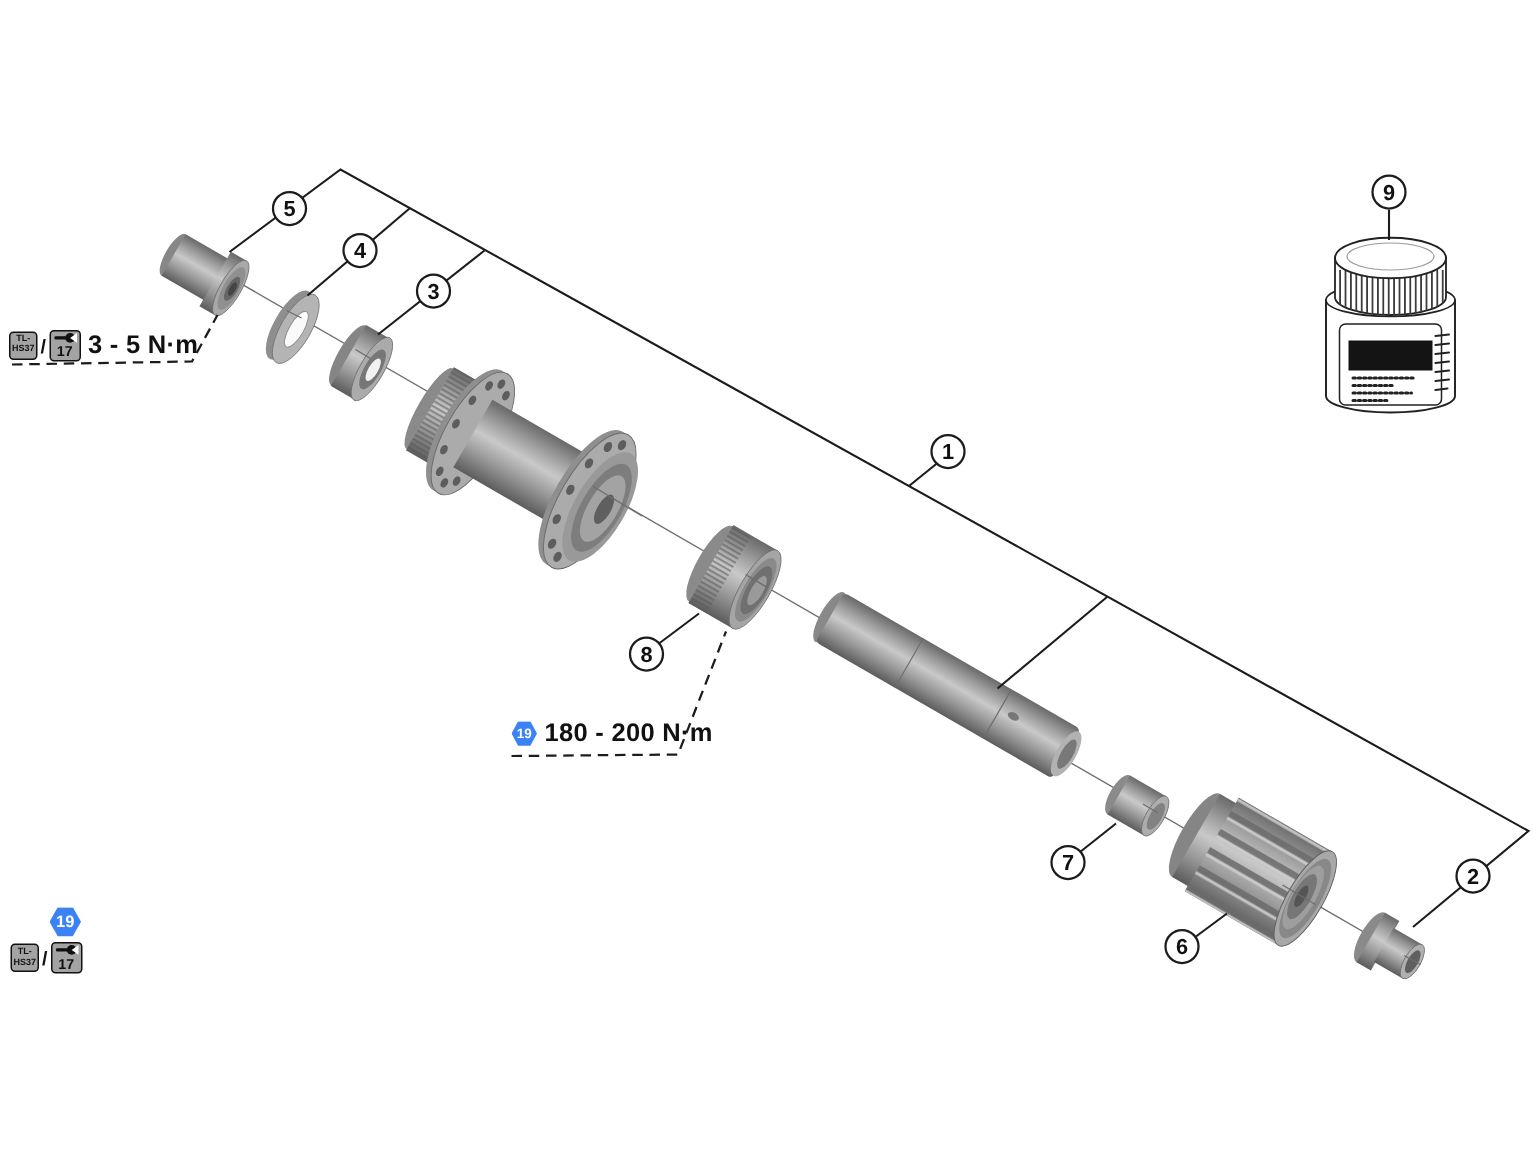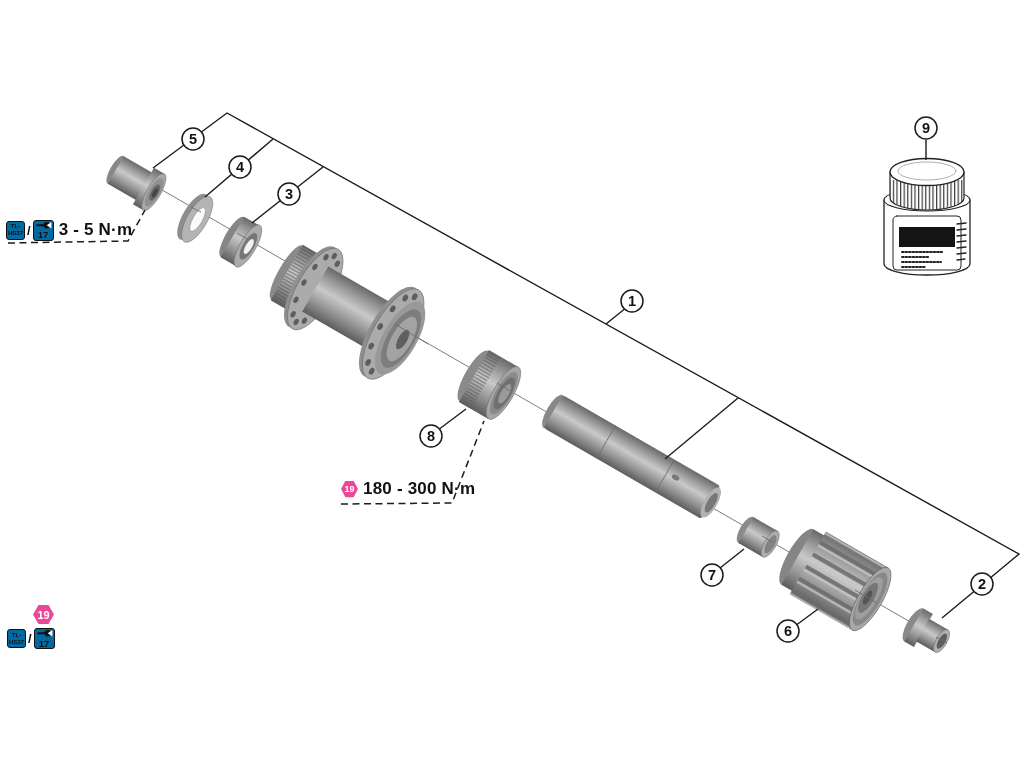--- a/index.html
+++ b/index.html
@@ -1,27 +1,27 @@
 <!DOCTYPE html>
 <html><head>
 <meta charset="utf-8">
 <style>
   html,body{margin:0;padding:0;background:#fff;}
   .stage{position:relative;width:1024px;height:768px;background:#fff;overflow:hidden;
          font-family:"Liberation Sans",sans-serif;color:#111;}
   .stage svg.diagram{position:absolute;left:0;top:0;}
   .overlay{position:absolute;display:flex;align-items:center;font-weight:bold;}
-  .toolbox{box-sizing:border-box;border:1.4px solid #111;border-radius:3px;background:#0369a1;
+  .toolbox{box-sizing:border-box;border:1.4px solid #111;border-radius:3px;background:#a3a3a3;
            display:flex;flex-direction:column;align-items:center;justify-content:center;line-height:1;}
   .tl-box{width:19px;height:19px;font-size:6px;font-weight:bold;}
   .tl-box span{display:block;line-height:1.15;}
   .wr-box{width:21px;height:21px;}
   .wr-box .wnum{font-size:9.5px;font-weight:bold;line-height:1;margin-top:1px;}
   .slash{font-size:13px;font-weight:bold;margin:0 2px;}
-  .hexnut{position:relative;background:#ec4899;display:flex;align-items:center;justify-content:center;
+  .hexnut{position:relative;background:#3b82f6;display:flex;align-items:center;justify-content:center;
           clip-path:polygon(26% 2%,74% 2%,100% 50%,74% 98%,26% 98%,0% 50%);}
   .hexnut span{color:#fff;font-weight:bold;}
   .hex-sm{width:17px;height:17px;}
   .hex-sm span{font-size:9px;}
   .hex-lg{width:21px;height:20px;}
   .hex-lg span{font-size:11px;}
   .tq-value{font-size:17px;font-weight:bold;margin-left:5px;letter-spacing:0.2px;text-align:center;}
   .legend-label{font-size:15.5px;font-weight:bold;margin-left:9px;letter-spacing:0.1px;}
 </style>
 </head>
@@ -273,21 +273,21 @@
     </svg>
     <span class="wnum">17</span>
   </span>
   <span class="tq-value">3 - 5 N·m</span>
 </div>
 
 <div class="overlay" style="left:341px;top:479px;height:20px;">
   <span class="hexnut hex-sm">
     <span>19</span>
   </span>
-  <span class="tq-value">180 - 300 N·m</span>
+  <span class="tq-value">180 - 200 N·m</span>
 </div>
 
 <div class="overlay" style="left:33px;top:604px;height:21px;">
   <span class="hexnut hex-lg">
     <span>19</span>
   </span>
 </div>
 <div class="overlay" style="left:7px;top:627px;height:23px;">
   <span class="toolbox tl-box">
     <span>TL-</span>

